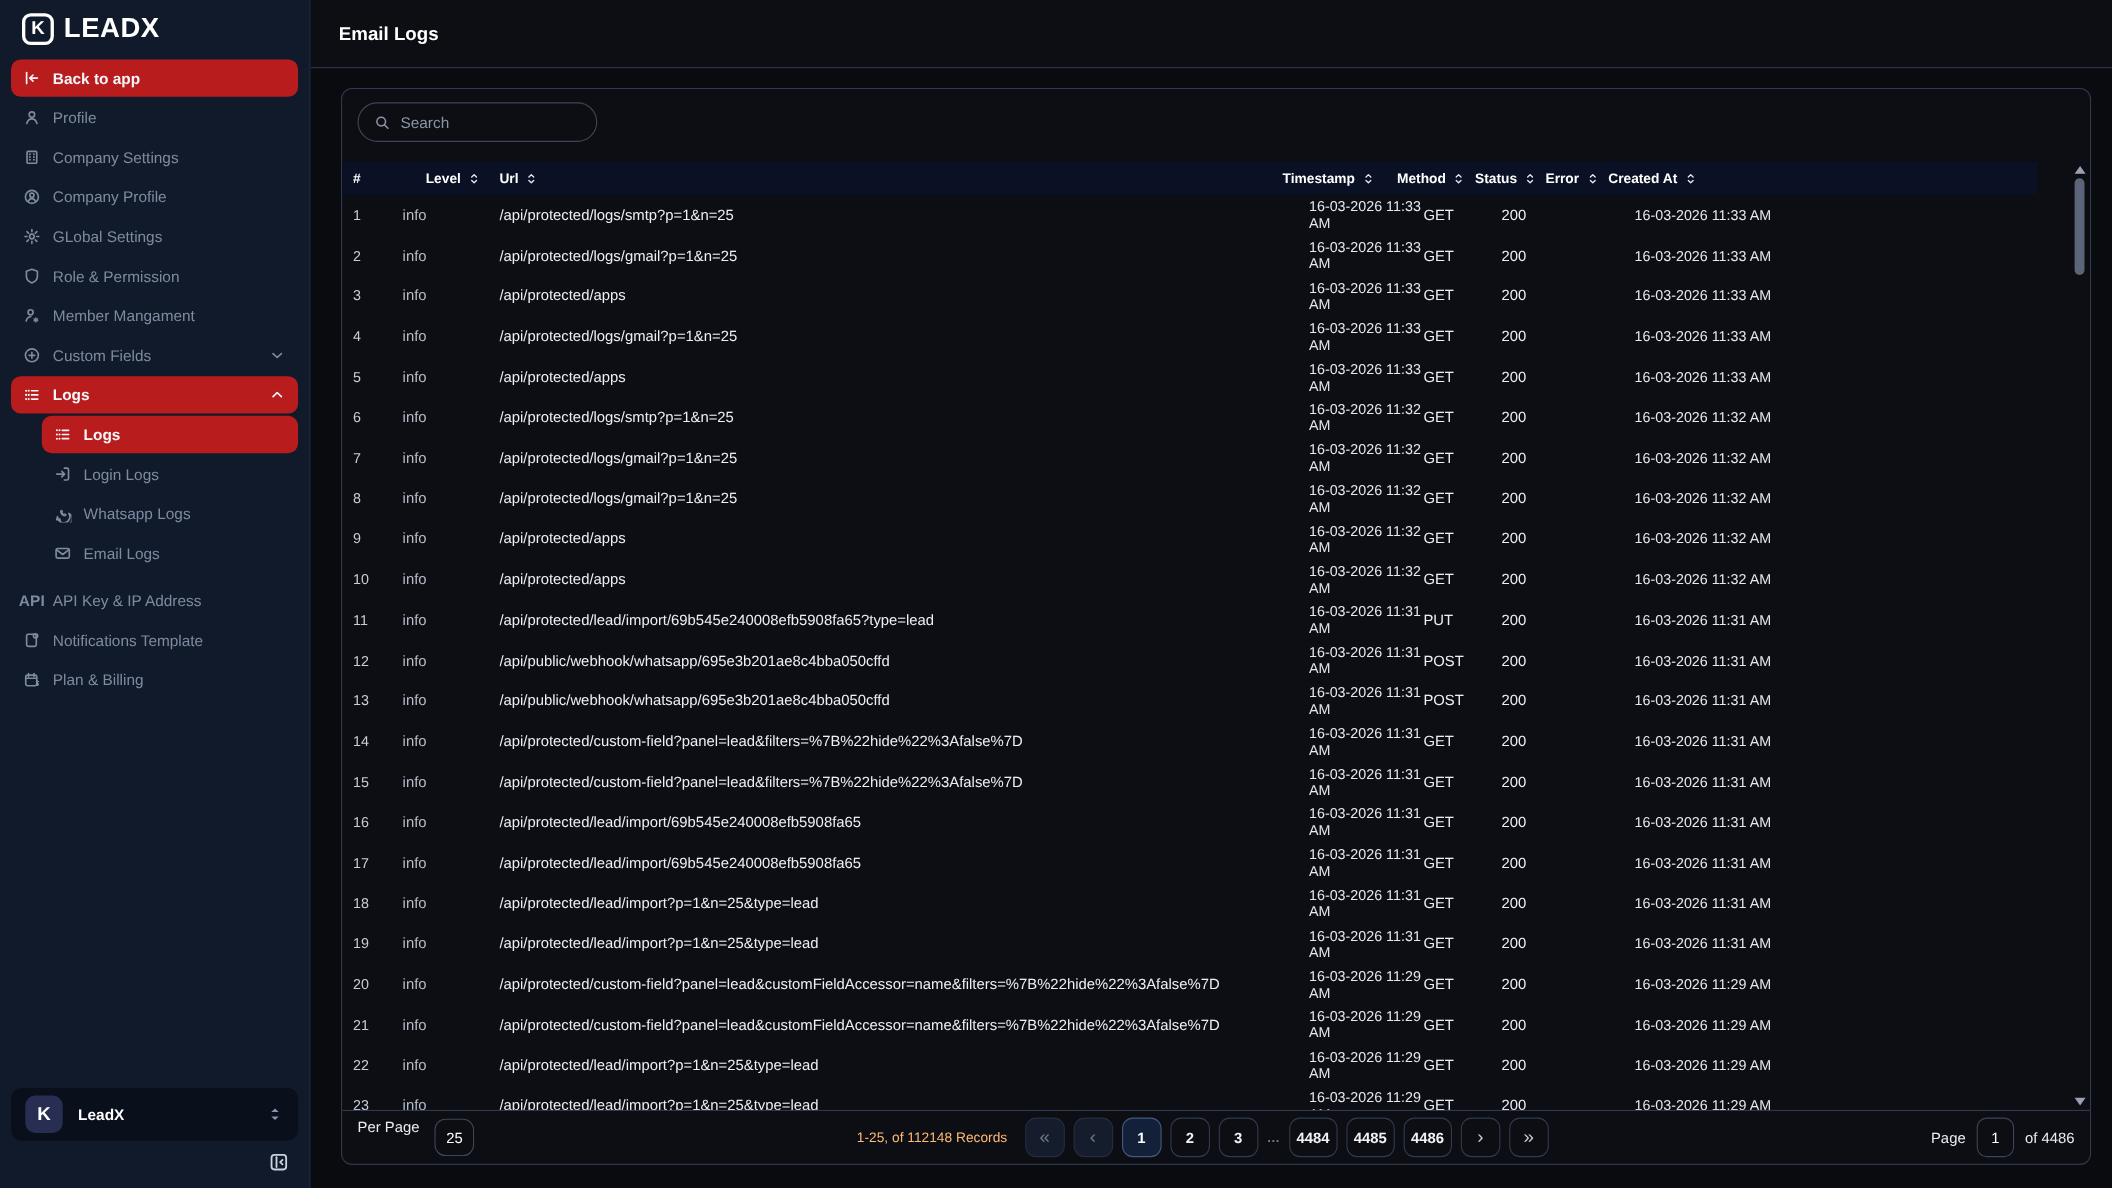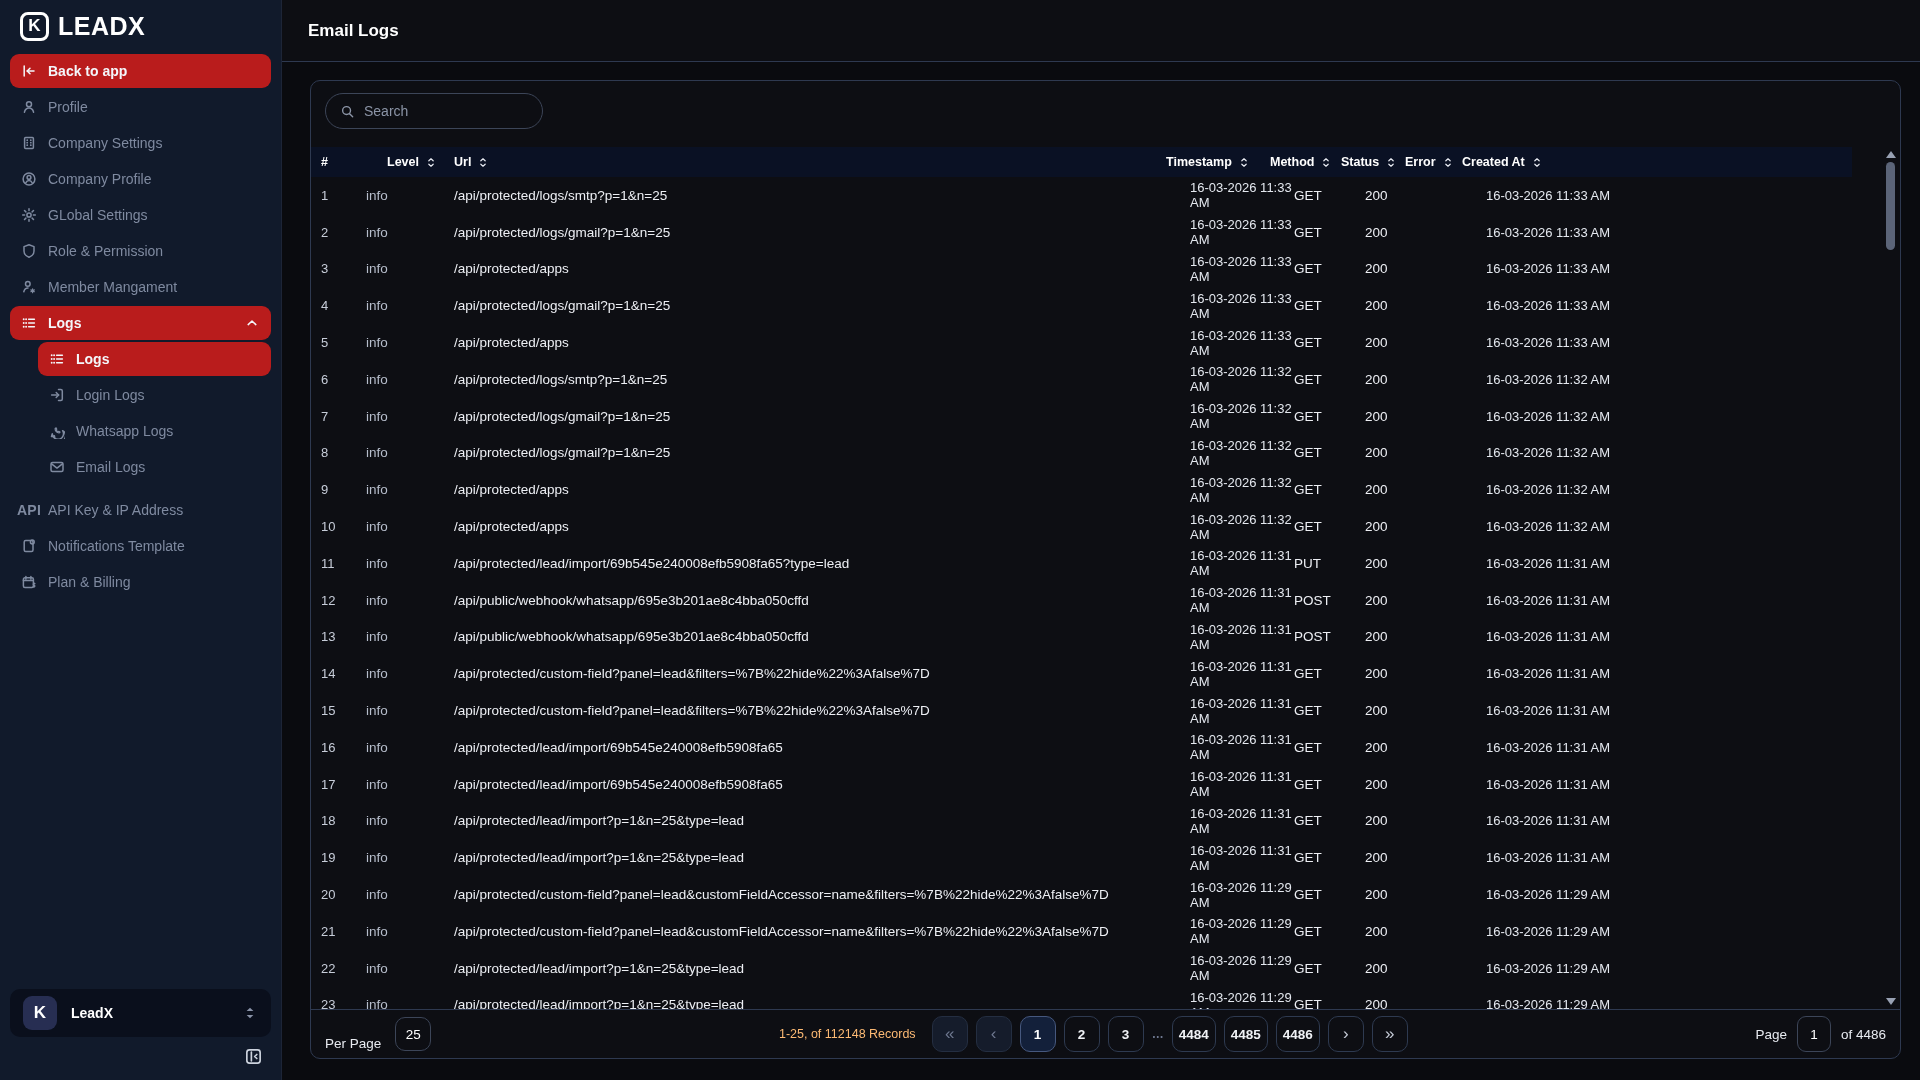--- a/index.html
+++ b/index.html
@@ -70,21 +70,21 @@
   .vscroll{position:absolute;top:66px;bottom:49px;right:2px;width:15px;display:flex;
     flex-direction:column;align-items:center}
   .varrow{width:0;height:0;border-left:5px solid transparent;border-right:5px solid transparent;cursor:pointer}
   .varrow.up{border-bottom:7px solid #98a1b3;margin-top:4px}
   .varrow.down{border-top:7px solid #98a1b3;margin-top:auto;margin-bottom:4px}
   .vthumb{position:absolute;top:15px;width:9px;height:88px;border-radius:5px;background:#5b6478;cursor:pointer}
 
   
   .card-footer{height:49px;min-height:49px;border-top:1px solid #2e3950;display:flex;
     align-items:center;padding:0 14px;color:#e8ebf1}
-  .fp-left{display:flex;align-items:flex-end;gap:14px;font-size:13.5px}
+  .fp-left{display:flex;align-items:flex-start;gap:14px;font-size:13.5px}
   .pp-box{min-width:36px;height:34px;border:1px solid #3c4558;border-radius:10px;display:flex;
     align-items:center;justify-content:center;font-size:13.5px;color:#fff;cursor:pointer}
   .fp-center{flex:1;display:flex;align-items:center;justify-content:center;gap:16px}
   .records{font-size:12.5px;color:#fdba74}
   .pages{display:flex;align-items:center;gap:8px}
   .pg{min-width:36px;height:36px;border:1px solid #2e3a50;border-radius:10px;background:transparent;
     color:#f0f2f6;font-size:13.5px;font-weight:600;display:flex;align-items:center;
     justify-content:center;cursor:pointer;padding:0 6px}
   .pg.nav-btn{color:#c6ccd8;font-size:17px;font-weight:400}
   .pg.muted{background:#151c2b;border-color:#242e41;color:#6e7890}
@@ -161,20 +161,34 @@
       </div>
       <div class="nav-item">
         <span class="icon">
           <svg width="16" height="16" viewBox="0 0 16 16" fill="none" stroke="currentColor" stroke-width="1.5" stroke-linecap="round" stroke-linejoin="round">
             <circle cx="6.8" cy="4.9" r="2.3"></circle>
             <path d="M2.8 12.8c.6-2.5 2.1-3.8 4.2-3.8"></path>
             <path stroke-width="1.2" d="M11.6 9.9v3.8M9.9 10.9l3.4 1.8M13.3 10.9l-3.4 1.8"></path>
           </svg>
         </span>
         <span>Member Mangament</span>
+      </div>
+      <div class="nav-item">
+        <span class="icon">
+          <svg width="16" height="16" viewBox="0 0 16 16" fill="none" stroke="currentColor" stroke-width="1.5" stroke-linecap="round" stroke-linejoin="round">
+            <circle cx="8" cy="8" r="5.9"></circle>
+            <path d="M8 5.4v5.2M5.4 8h5.2"></path>
+          </svg>
+        </span>
+        <span>Custom Fields</span>
+        <span class="chev">
+          <svg width="16" height="16" viewBox="0 0 16 16" fill="none" stroke="currentColor" stroke-width="1.5" stroke-linecap="round" stroke-linejoin="round">
+            <path d="m4.2 6.4 3.8 3.6 3.8-3.6"></path>
+          </svg>
+        </span>
       </div>
       <div class="nav-item active">
         <span class="icon">
           <svg width="16" height="16" viewBox="0 0 16 16" fill="none" stroke="currentColor" stroke-width="1.5" stroke-linecap="round" stroke-linejoin="round">
             <path stroke-width="1.9" d="M2.7 4.2h.01M5.1 4.2h.01M2.7 8h.01M5.1 8h.01M2.7 11.8h.01M5.1 11.8h.01"></path>
             <path d="M7.6 4.2h5.8M7.6 8h5.8M7.6 11.8h5.8"></path>
           </svg>
         </span>
         <span>Logs</span>
         <span class="chev">

